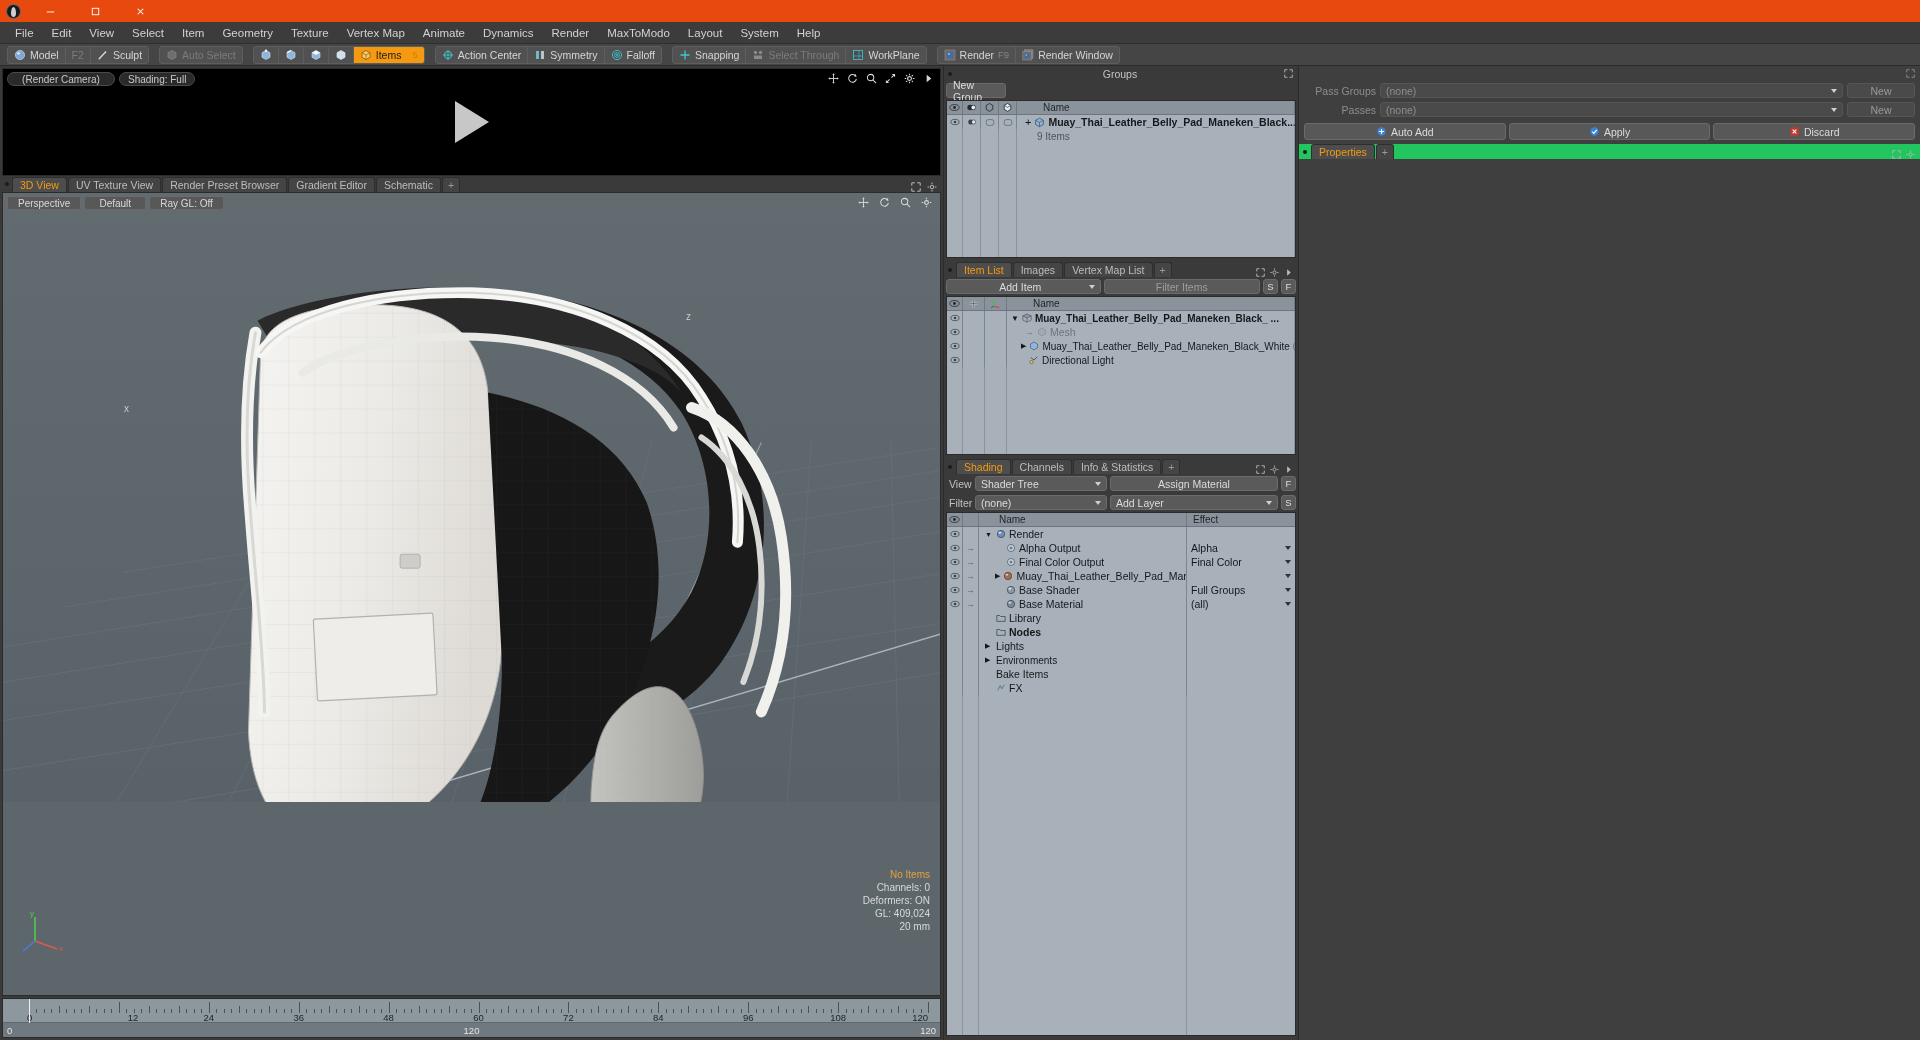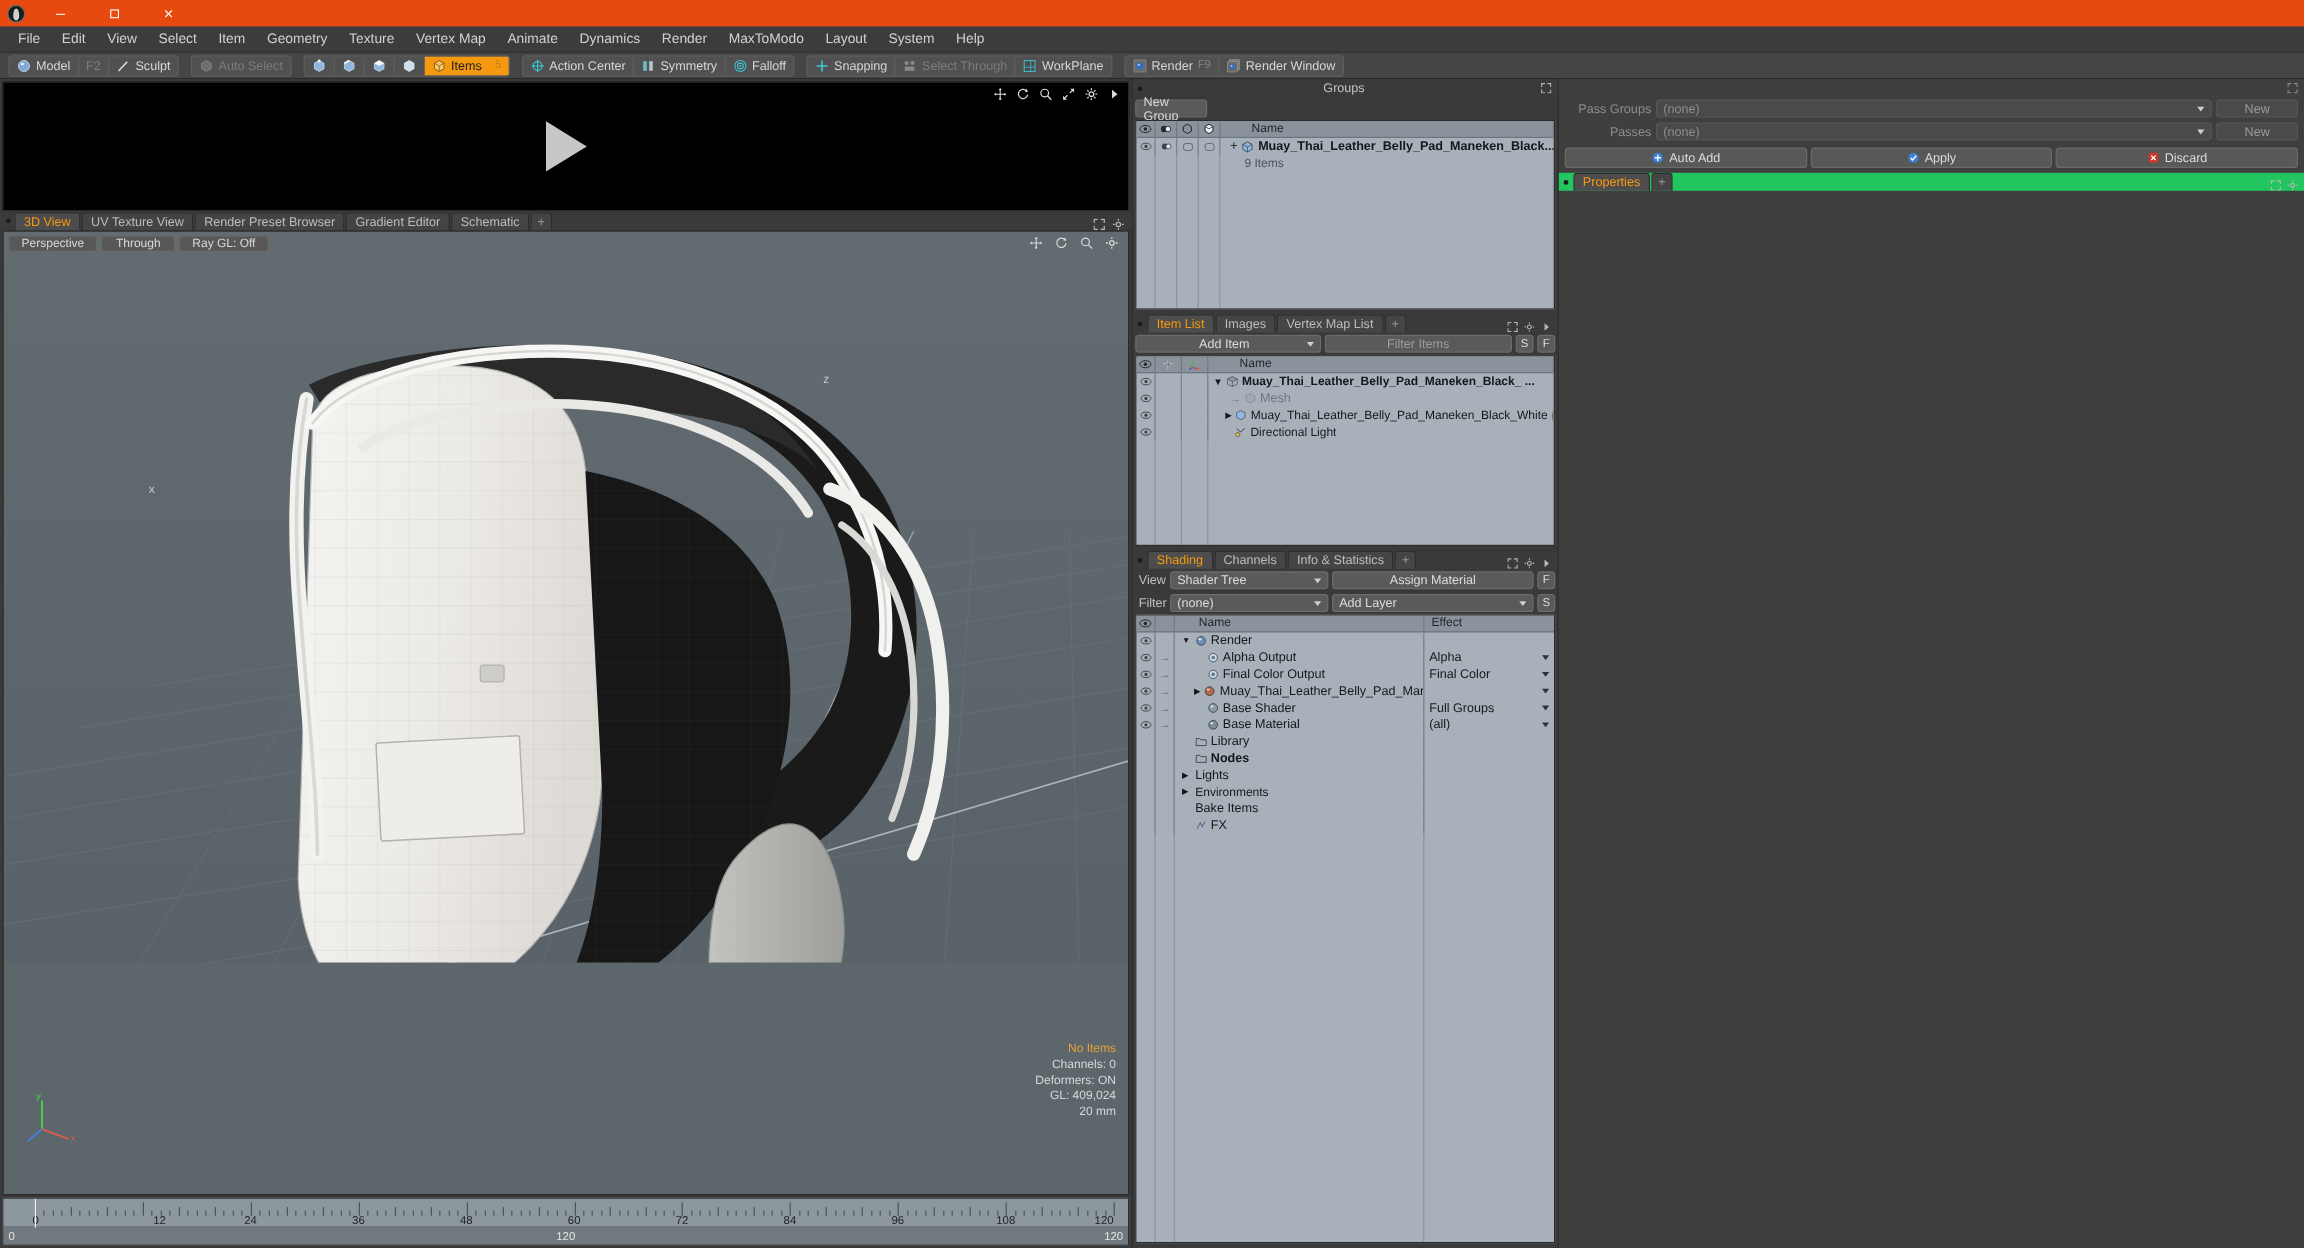--- a/index.html
+++ b/index.html
@@ -362,20 +362,24 @@
       <span>Render Window</span>
     </div>
   </div>
 </div>
 
 <div class="workspace">
 
   <div class="leftcol">
 
     <div class="preview-wrap">
+      <div class="pv-toolrow">
+        <div class="pv-btn wide">(Render Camera)</div>
+        <div class="pv-btn">Shading: Full</div>
+      </div>
       <div class="pv-play"></div>
       <div class="pv-icons">
         <span>
             <svg viewBox="0 0 12 12">
               <path d="M6 .8 V11.2 M.8 6 H11.2" stroke="#d9d9d9" stroke-width="1"></path>
               <path d="M6 .5 L4.6 2.3 H7.4z M6 11.5 L4.6 9.7 H7.4z M.5 6 L2.3 4.6 V7.4z M11.5 6 L9.7 4.6 V7.4z" fill="#d9d9d9"></path>
             </svg>
           </span>
         <span>
             <svg viewBox="0 0 12 12">
@@ -525,21 +529,21 @@
         <rect x="398" y="362" width="20" height="14" rx="2" fill="#cfcdc9" stroke="#a9a7a3" stroke-width=".8"></rect>
 
         <ellipse cx="440" cy="672" rx="190" ry="18" fill="#3e4649" opacity=".35"></ellipse>
       </svg>
 
       <div style="position:absolute;left:683px;top:118px;z-index:3;font-size:10px;color:#c9c9c9;">z</div>
       <div style="position:absolute;left:121px;top:210px;z-index:3;font-size:10px;color:#c9c9c9;">x</div>
 
       <div class="vp-header">
         <div class="vp-hbtn">Perspective</div>
-        <div class="vp-hbtn">Through</div>
+        <div class="vp-hbtn">Default</div>
         <div class="vp-hbtn">Ray GL: Off</div>
         <div class="vp-hicons">
           <span>
               <svg viewBox="0 0 12 12">
                 <path d="M6 .8 V11.2 M.8 6 H11.2" stroke="#d9d9d9" stroke-width="1"></path>
                 <path d="M6 .5 L4.6 2.3 H7.4z M6 11.5 L4.6 9.7 H7.4z M.5 6 L2.3 4.6 V7.4z M11.5 6 L9.7 4.6 V7.4z" fill="#d9d9d9"></path>
               </svg>
             </span>
           <span>
               <svg viewBox="0 0 12 12">

